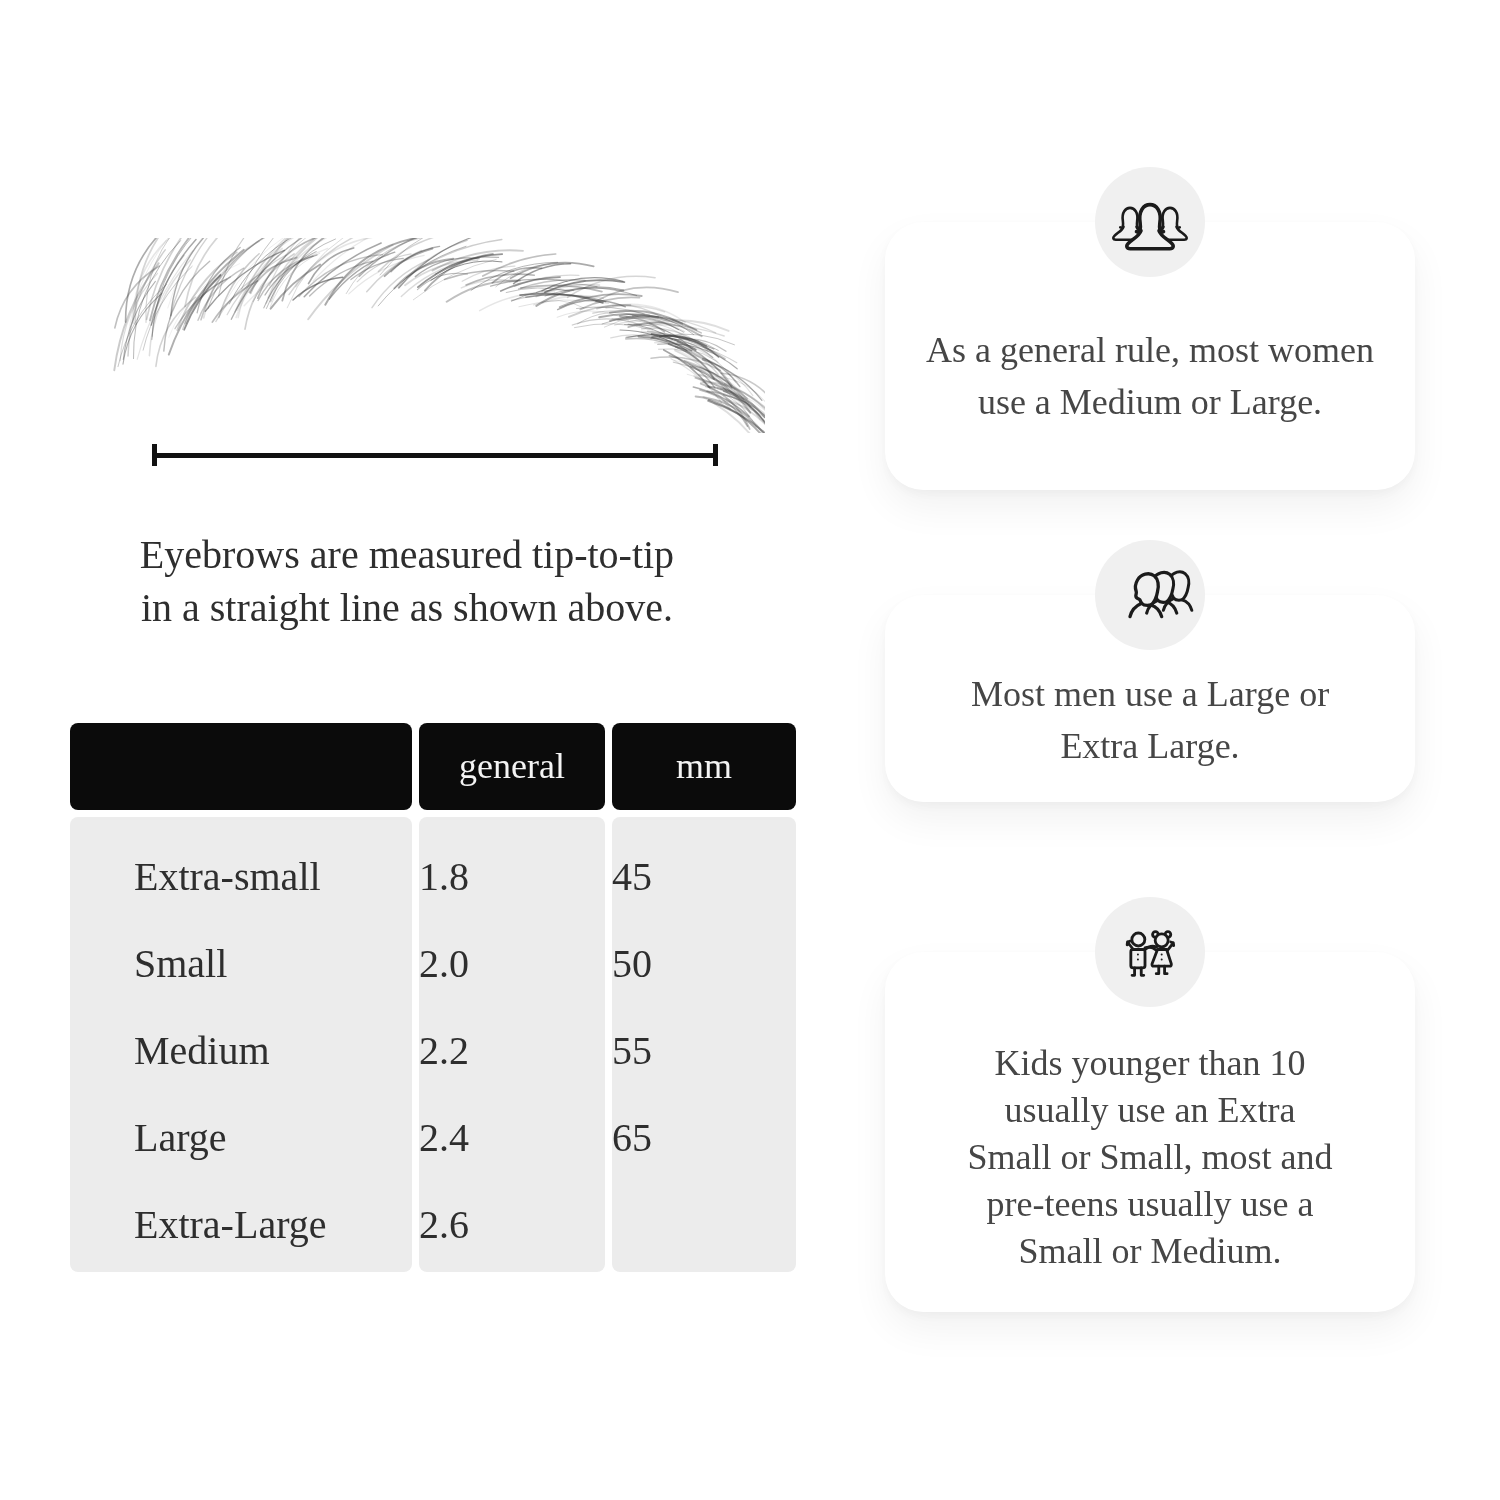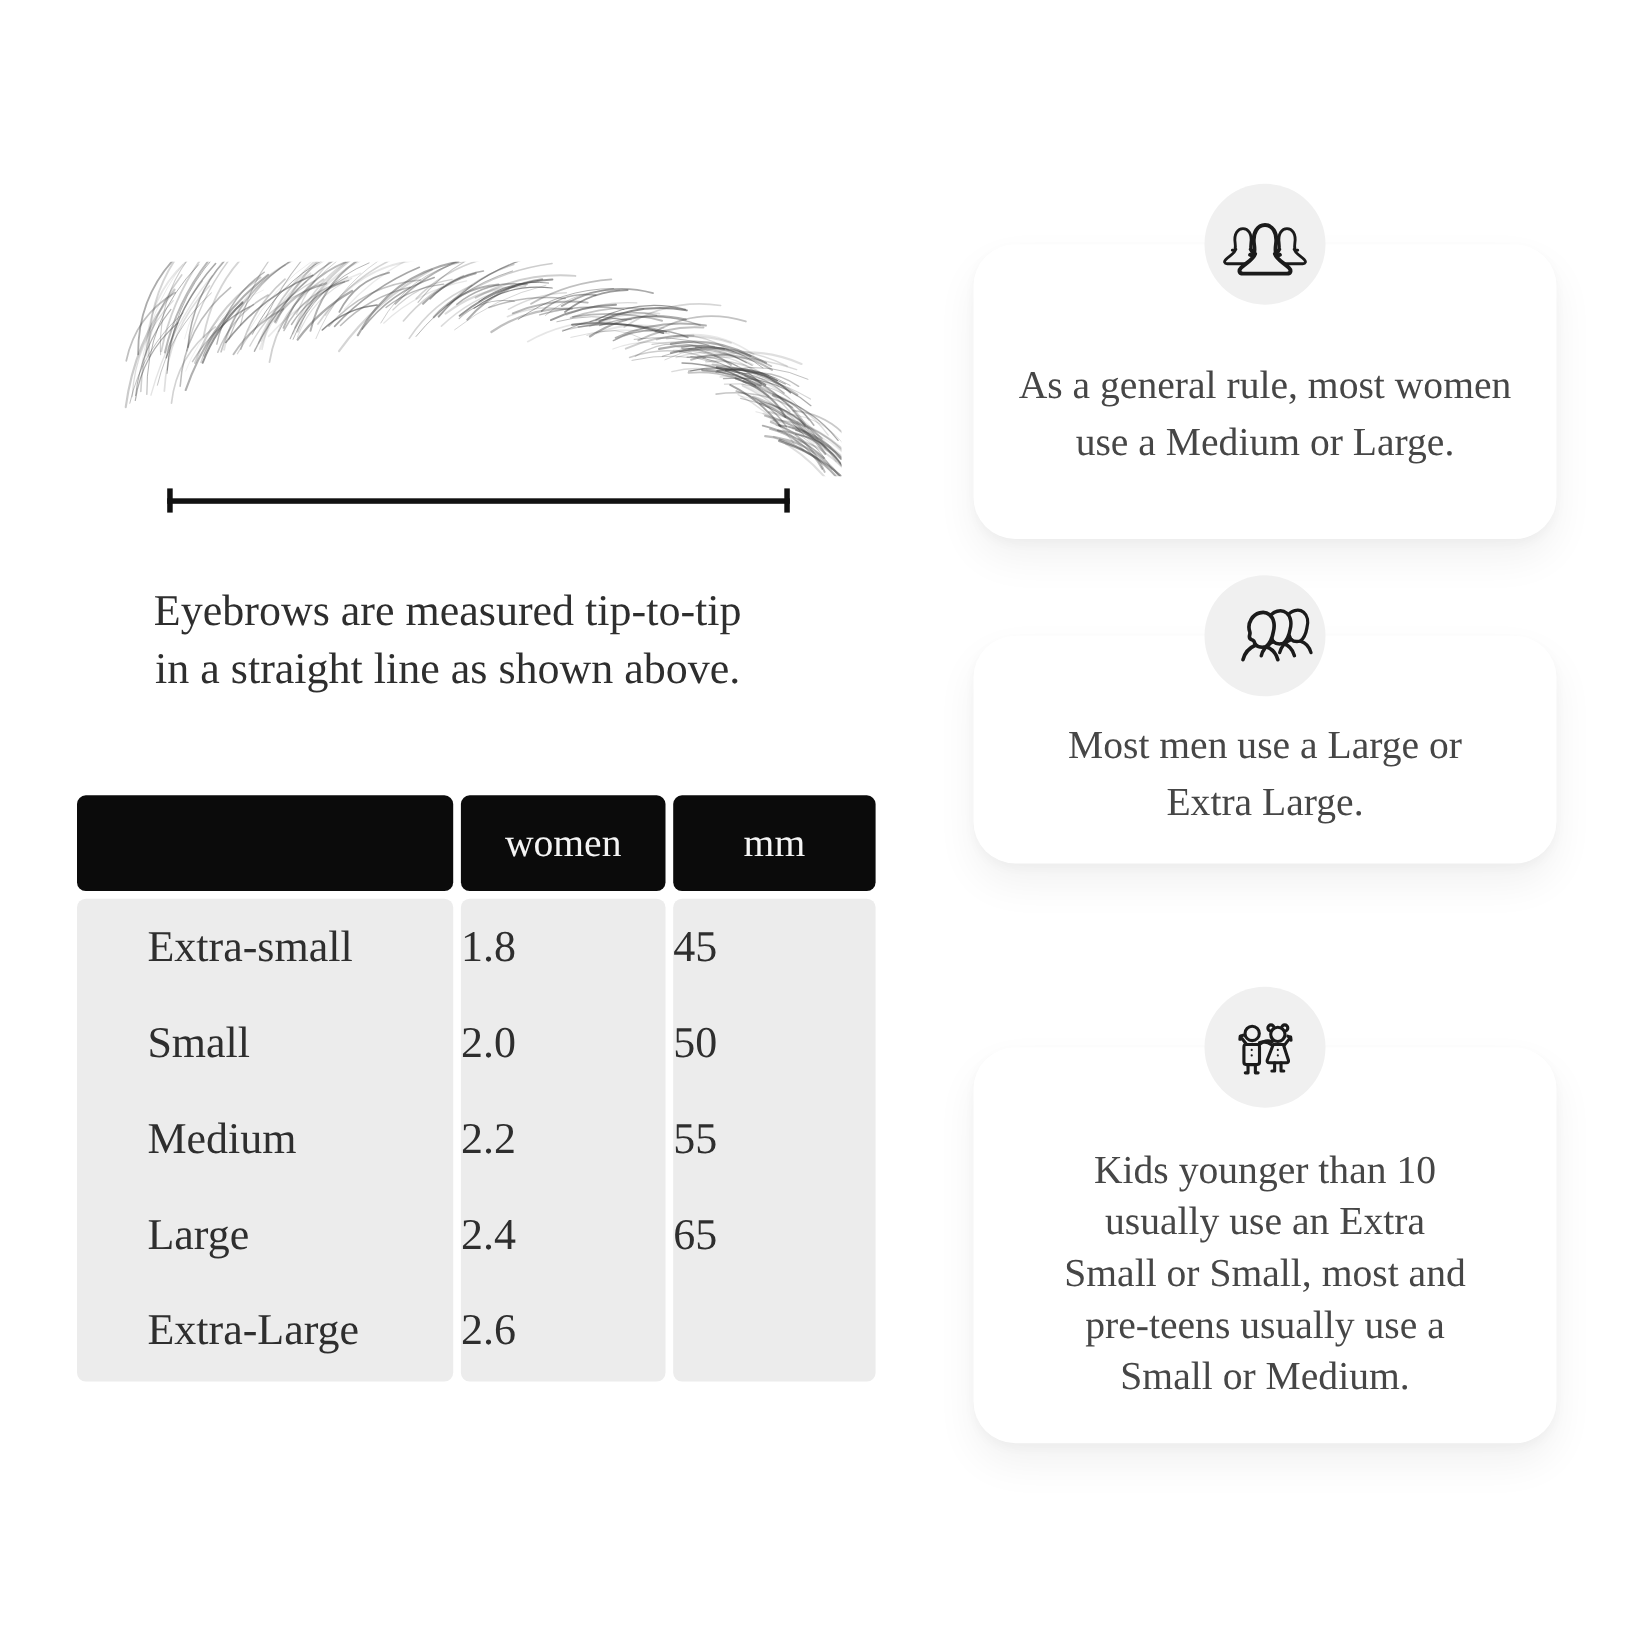--- a/index.html
+++ b/index.html
@@ -22,37 +22,37 @@
   .caption span{display:block;}
   
   .size-table{position:absolute;left:70px;top:723px;width:726px;}
   .tcol{position:absolute;top:0;}
   .tcol .thead{
     height:87px;border-radius:8px;background:var(--header_bg,#0b0b0b);
     color:var(--header_text,#f4f4f4);font-size:36px;line-height:87px;text-align:center;
   }
   .tcol .tbody{
     margin-top:7px;height:439px;border-radius:8px;background:var(--table_body_bg,#ececec);
-    padding-top:0;
+    padding-top:16px;
   }
   .tcol-labels{left:0;width:342px;}
   .tcol-inches{left:349px;width:186px;}
   .tcol-mm{left:542px;width:184px;}
   .tcell{height:87px;line-height:87px;font-size:40px;color:var(--text_dark,#2e2e2e);}
   .tcol-labels .tcell{padding-left:64px;text-align:left;}
   .tcol-inches .tcell,.tcol-mm .tcell{}
   
   .card{
     position:absolute;left:885px;width:530px;background:var(--card_bg,#ffffff);
     border-radius:38px;
     box-shadow:0 18px 38px rgba(0,0,0,.055),0 4px 10px rgba(0,0,0,.03);
     display:flex;flex-direction:column;justify-content:center;
   }
   .card-1{top:222px;height:228px;padding-top:40px;box-sizing:content-box;}
-  .card-2{top:578px;height:207px;padding-top:0;}
+  .card-2{top:595px;height:207px;padding-top:0;}
   .card-2 .card-text{margin-top:42px;}
   .card-3{top:952px;height:360px;}
   .card-3 .card-text{margin-top:50px;line-height:47px;}
   .icon-circle{
     position:absolute;left:50%;top:-55px;margin-left:-55px;width:110px;height:110px;
     border-radius:50%;background:var(--icon_circle_bg,#f0f0f0);
   }
   .icon-circle svg{position:absolute;left:5px;top:5px;}
   .card-text{
     font-size:36px;line-height:52px;text-align:center;color:var(--card_text,#464646);
@@ -333,21 +333,21 @@
       <div class="tbody">
         <div class="tcell">Extra-small</div>
         <div class="tcell">Small</div>
         <div class="tcell">Medium</div>
         <div class="tcell">Large</div>
         <div class="tcell">Extra-Large</div>
       </div>
     </div>
 
     <div class="tcol tcol-inches">
-      <div class="thead">women</div>
+      <div class="thead">general</div>
       <div class="tbody">
         <div class="tcell">1.8</div>
         <div class="tcell">2.0</div>
         <div class="tcell">2.2</div>
         <div class="tcell">2.4</div>
         <div class="tcell">2.6</div>
       </div>
     </div>
 
     <div class="tcol tcol-mm">

